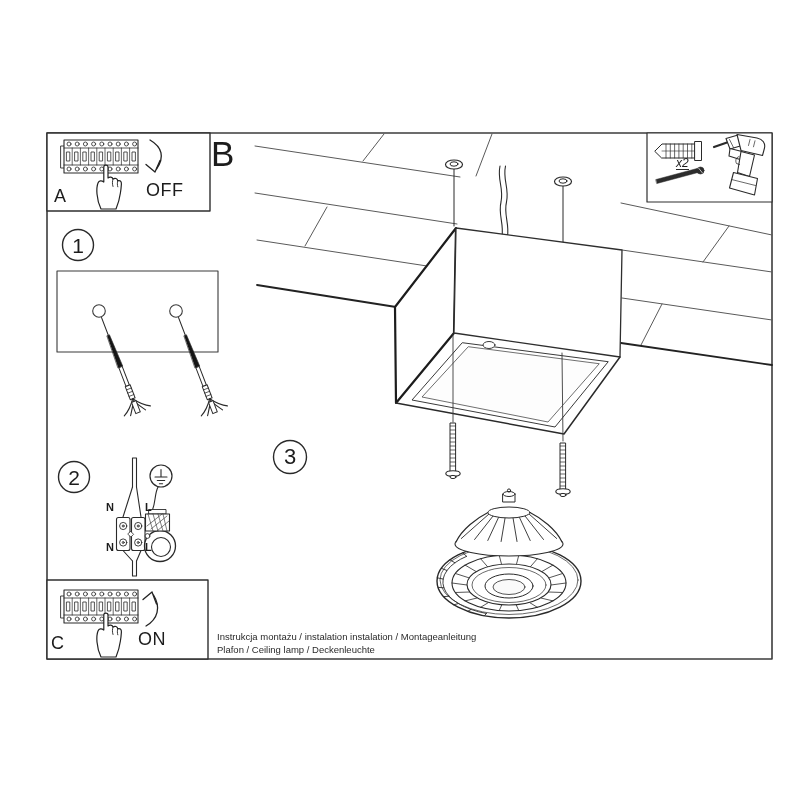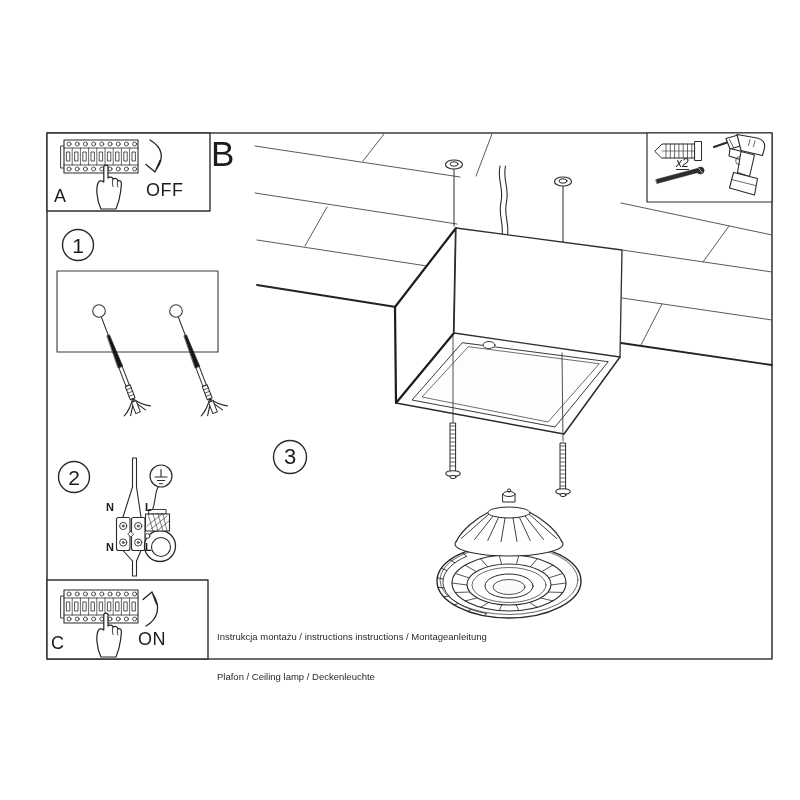--- a/index.html
+++ b/index.html
@@ -301,16 +301,16 @@
 <div class="lbl lbl-stepnum" style="left:65px;top:467px;">2</div>
 <div class="lbl lbl-step3" style="left:284px;top:446px;">3</div>
 
 <div class="lbl lbl-wire" style="left:106px;top:502px;">N</div>
 <div class="lbl lbl-wire" style="left:145px;top:502px;">L</div>
 <div class="lbl lbl-wire" style="left:106px;top:542px;">N</div>
 <div class="lbl lbl-wire" style="left:145px;top:542px;">L</div>
 
 <div class="lbl lbl-qty" style="left:676px;top:157px;">x2</div>
 
-<div class="lbl lbl-footer" style="left:217px;top:632px;">Instrukcja montażu / instructions instructions / Montageanleitung</div>
-<div class="lbl lbl-footer" style="left:217px;top:672px;">Plafon / Ceiling lamp / Deckenleuchte</div>
+<div class="lbl lbl-footer" style="left:217px;top:632px;">Instrukcja montażu / instalation instalation / Montageanleitung</div>
+<div class="lbl lbl-footer" style="left:217px;top:645px;">Plafon / Ceiling lamp / Deckenleuchte</div>
 
 </div>
 
 </body></html>

